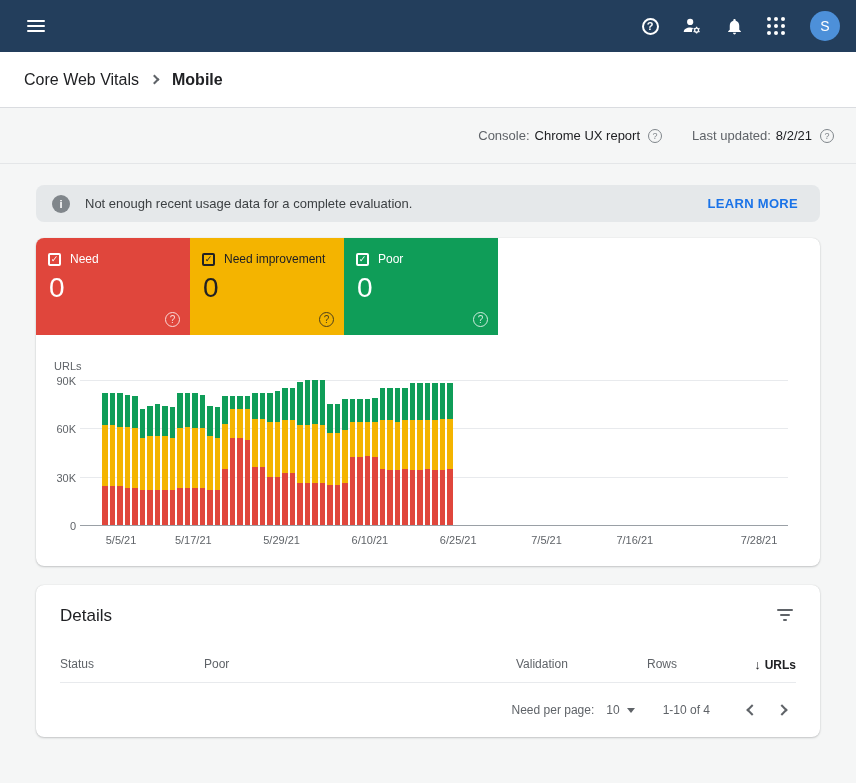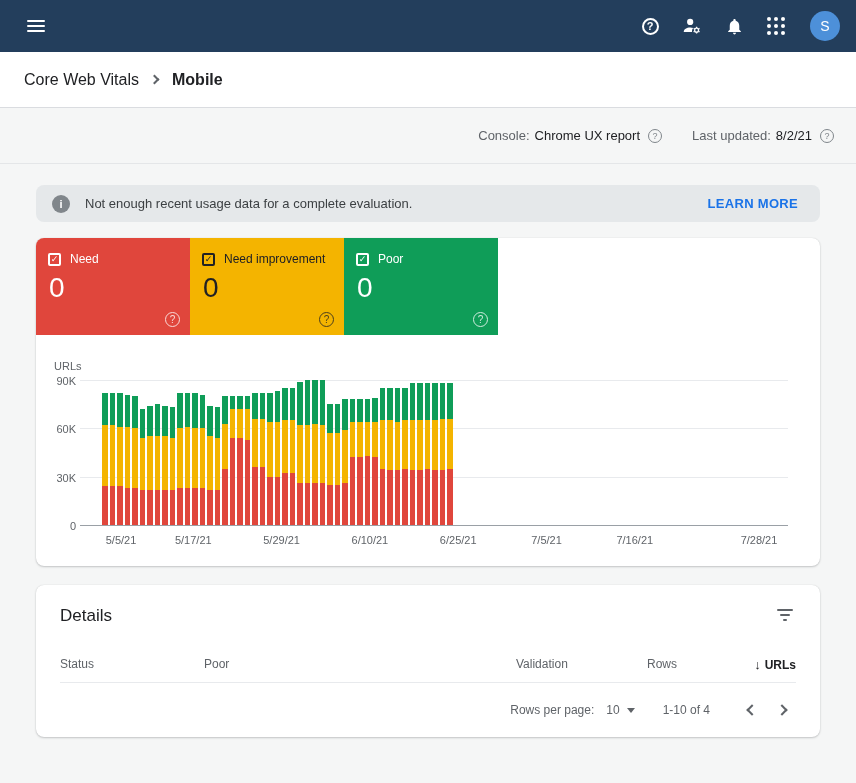--- a/index.html
+++ b/index.html
@@ -474,21 +474,21 @@
         <span class="col">Poor</span>
         <span class="col">Validation</span>
         <span class="col">Rows</span>
         <span class="col col-urls">
           <span class="sort-arrow">↓</span>
           <span>URLs</span>
         </span>
       </div>
 
       <div class="pagination">
-        <span class="rpp-label">Rows per page:</span>
+        <span class="rpp-label">Need per page:</span>
         <span class="rpp-select">
           <span>10</span>
           <span class="caret-down"></span>
         </span>
         <span class="range-label">1-10 of 4</span>
         <span class="chev prev">
             <i></i>
           </span>
         <span class="chev next">
             <i></i>

